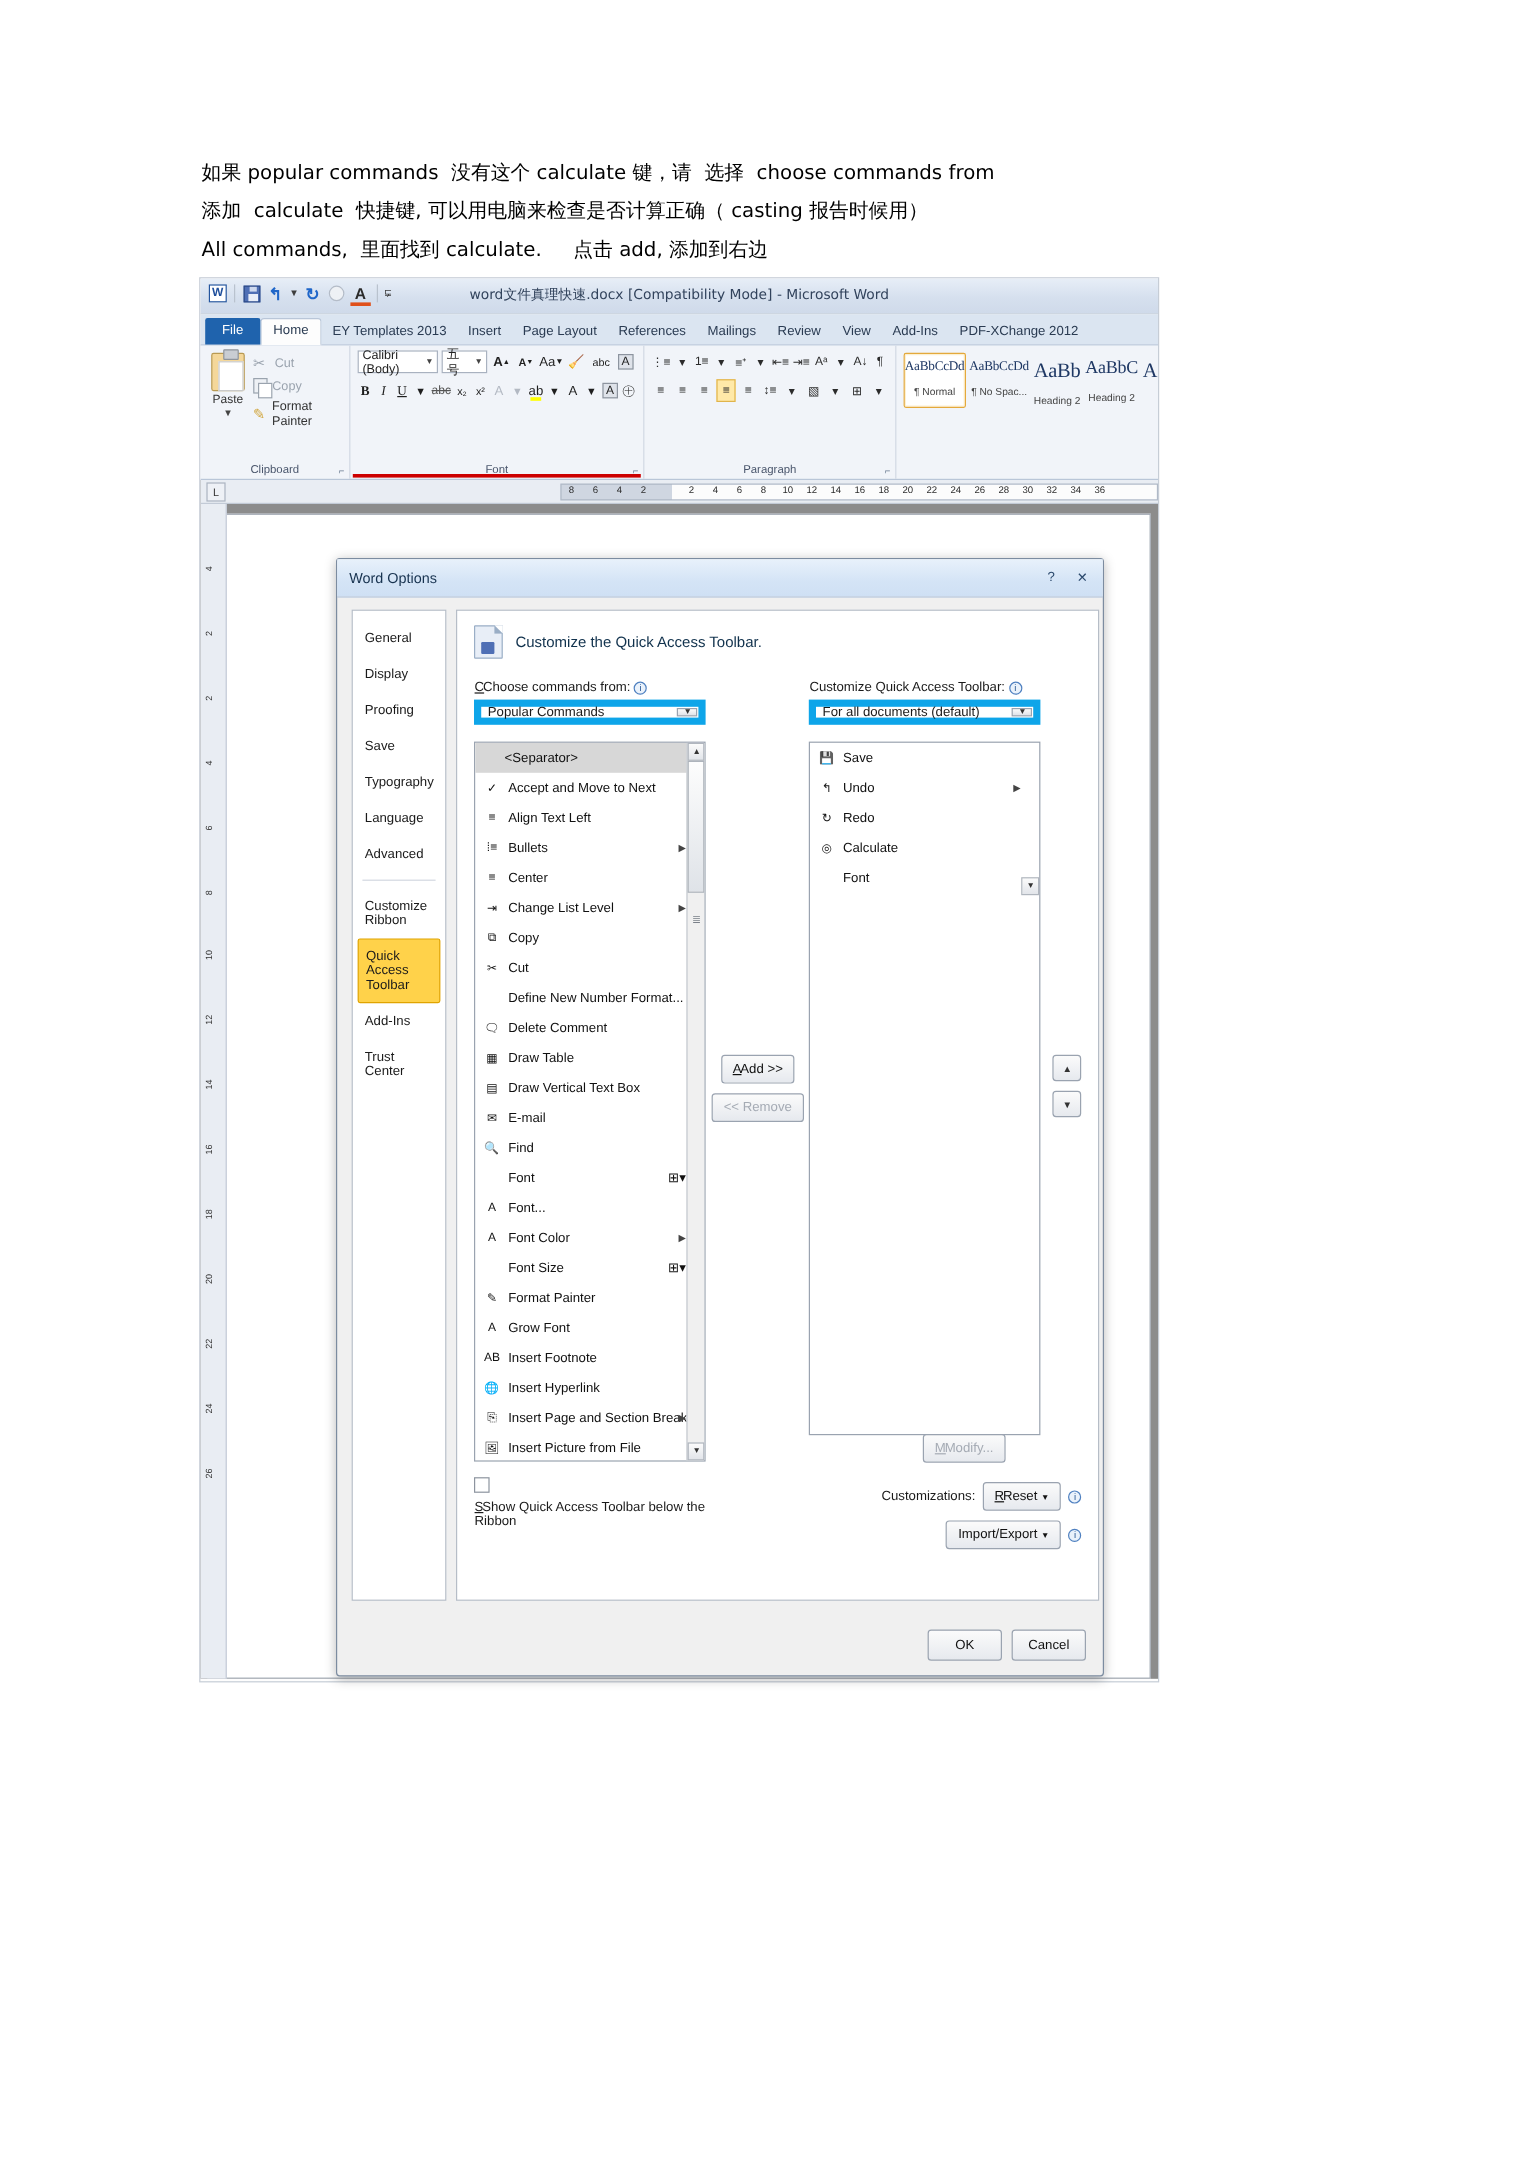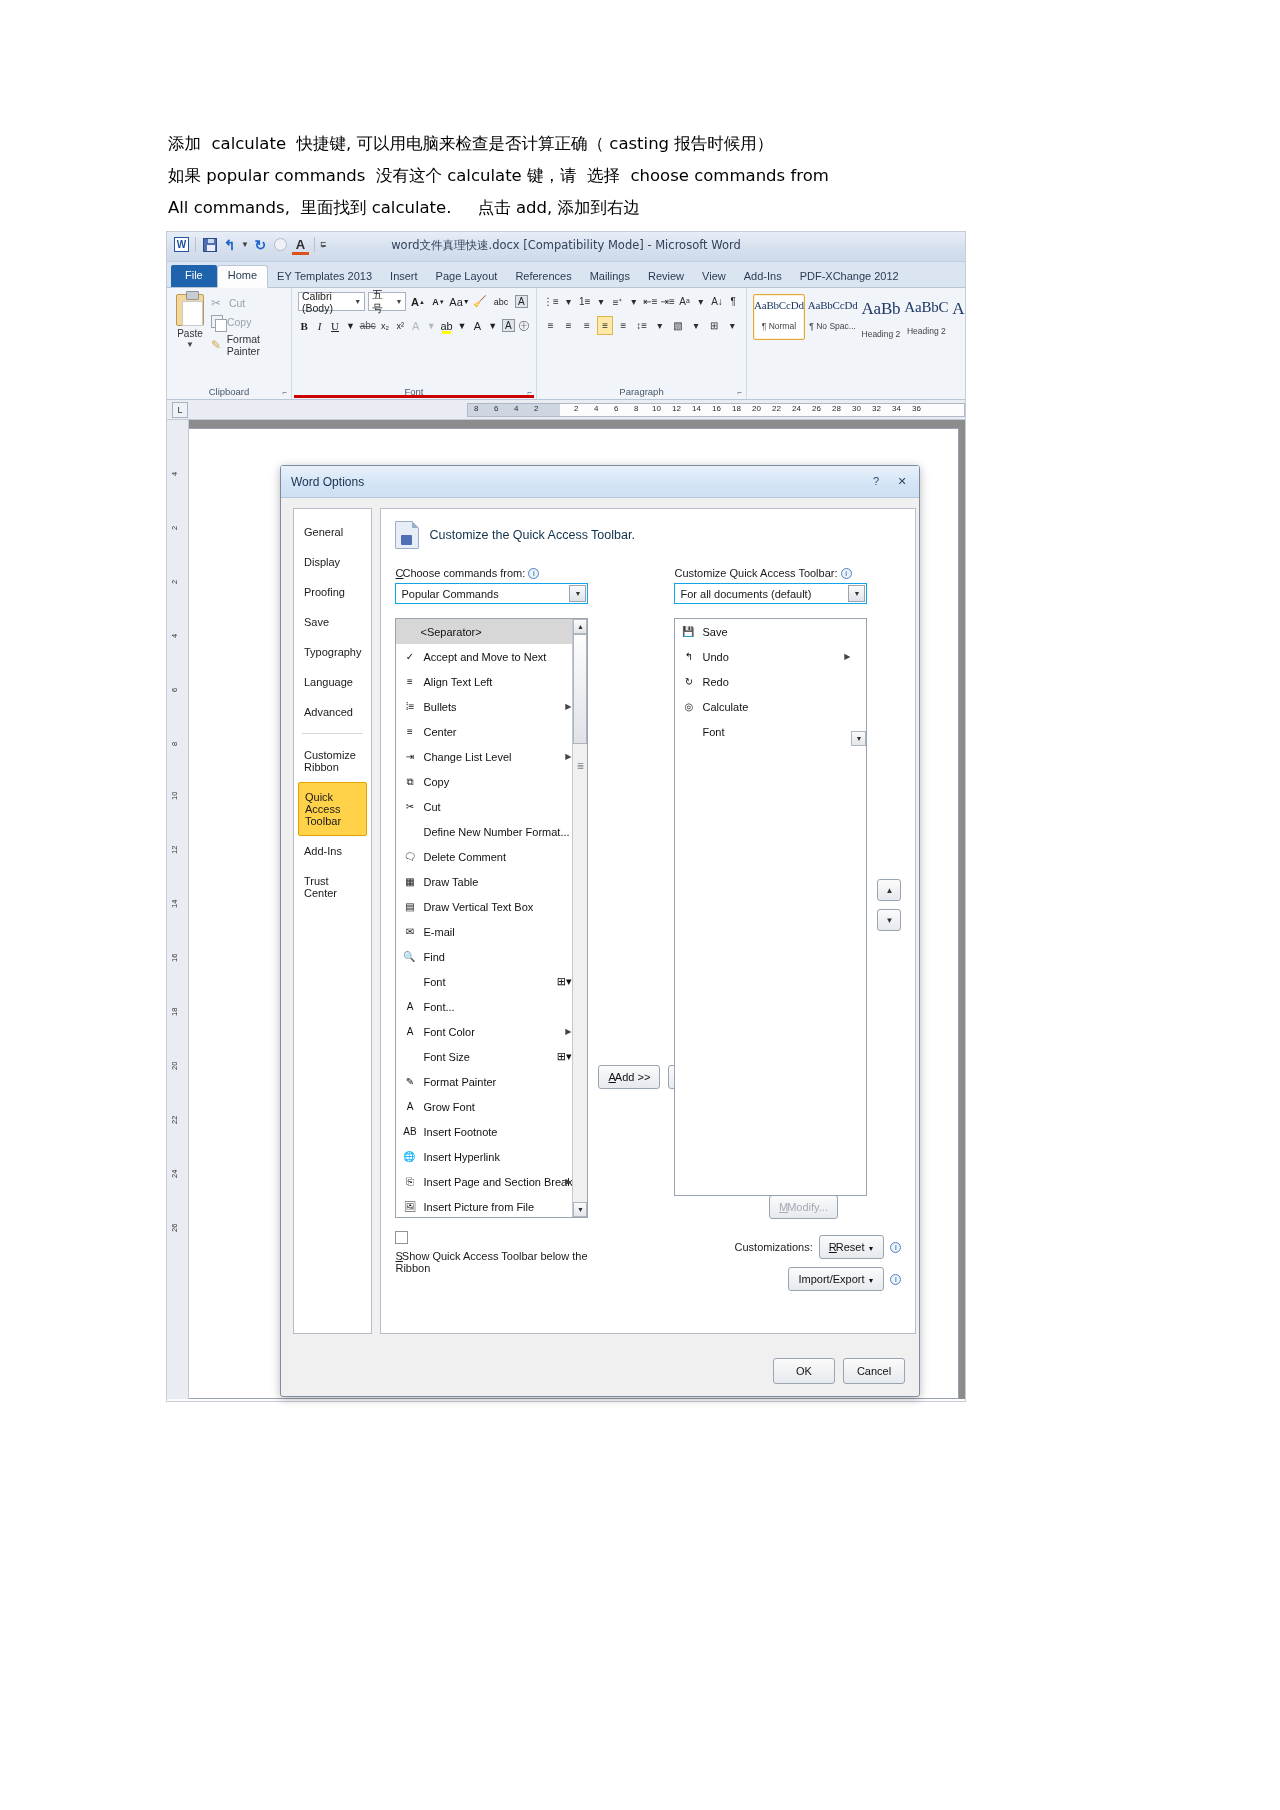--- a/index.html
+++ b/index.html
@@ -220,21 +220,21 @@
 
   .cols { display:flex; gap:10px; }
   .col { width:193px; }
   .collabel { font-size:11px; margin-bottom:4px; display:flex; align-items:center; gap:3px; }
   .collabel u { text-decoration:underline; }
   .info-ico {
     width:11px;height:11px;border-radius:50%;border:1px solid #4f80c0;color:#2c5a94;
     font-size:8px;display:inline-flex;align-items:center;justify-content:center;background:#eaf2fb;
   }
   .combo {
-    height:21px; border:1px solid #0ea5e9; background:#fff; display:flex; align-items:center;
+    height:21px; border:6px solid #0ea5e9; background:#fff; display:flex; align-items:center;
     font-size:11px; padding-left:5px; position:relative; margin-bottom:14px;
   }
   .combo .arrow {
     position:absolute; right:1px; top:1px; bottom:1px; width:17px;
     background:linear-gradient(180deg,#fafafa,#dfe3e9); border:1px solid #9aa3b0;
     display:flex; align-items:center; justify-content:center; font-size:7px; color:#333;
   }
   .listbox {
     border:1px solid #9aa3b0; background:#fff; height:600px; position:relative; overflow:hidden;
   }
@@ -254,21 +254,21 @@
     height:15px; background:linear-gradient(180deg,#fbfbfb,#e2e5ea); border:1px solid #b0b6be;
     display:flex; align-items:center; justify-content:center; font-size:7px; color:#333;
   }
   .scroll .dn { position:absolute; bottom:0; left:0; right:0; }
   .scroll .thumb {
     position:absolute; left:0; right:0; top:15px; height:110px;
     background:linear-gradient(180deg,#fdfdfd,#dfe3e8); border:1px solid #aeb4bc;
   }
   .scroll .grip { position:absolute; left:0; right:0; top:140px; height:14px; display:flex; align-items:center; justify-content:center; font-size:9px; color:#7a8089;}
 
-  .midcol { width:66px; display:flex; flex-direction:row; align-items:center; justify-content:flex-start; padding-top:312px; gap:8px; }
+  .midcol { width:66px; display:flex; flex-direction:column; align-items:center; justify-content:flex-start; padding-top:312px; gap:8px; }
   .btn {
     background:linear-gradient(180deg,#fbfbfb,#e6e9ee); border:1px solid #9aa3b0;
     border-radius:3px; font-size:11px; padding:5px 9px; color:#111; white-space:nowrap;
   }
   .btn.dis { color:#a5abb4; }
   .btn u { text-decoration:underline; }
 
   .updown { display:flex; flex-direction:column; gap:8px; padding-top:312px; }
   .sqbtn {
     width:24px;height:22px;background:linear-gradient(180deg,#fbfbfb,#e6e9ee);
@@ -284,22 +284,22 @@
   .custrow { display:flex; align-items:center; gap:6px; justify-content:flex-end; margin-bottom:8px; }
   .custrow .lbl { font-size:11px; }
   .splitbtn { display:flex; align-items:center; }
   .dlg-foot { position:absolute; right:14px; bottom:12px; display:flex; gap:8px; }
   .dlg-foot .btn { min-width:62px; text-align:center; padding:6px 10px; }
 </style>
 </head>
 <body>
 
 <div class="notes">
+  <p>如果 popular commands  没有这个 calculate 键，请  选择  choose commands from</p>
   <p>添加  calculate  快捷键, 可以用电脑来检查是否计算正确（ casting 报告时候用）</p>
-  <p>如果 popular commands  没有这个 calculate 键，请  选择  choose commands from</p>
   <p>All commands,  里面找到 calculate.     点击 add, 添加到右边</p>
 </div>
 
 <div class="word-window">
 
   <div class="titlebar">
     <div class="qat">
       <span class="qat-ico">
           <span class="ico-w">W</span>
         </span>

